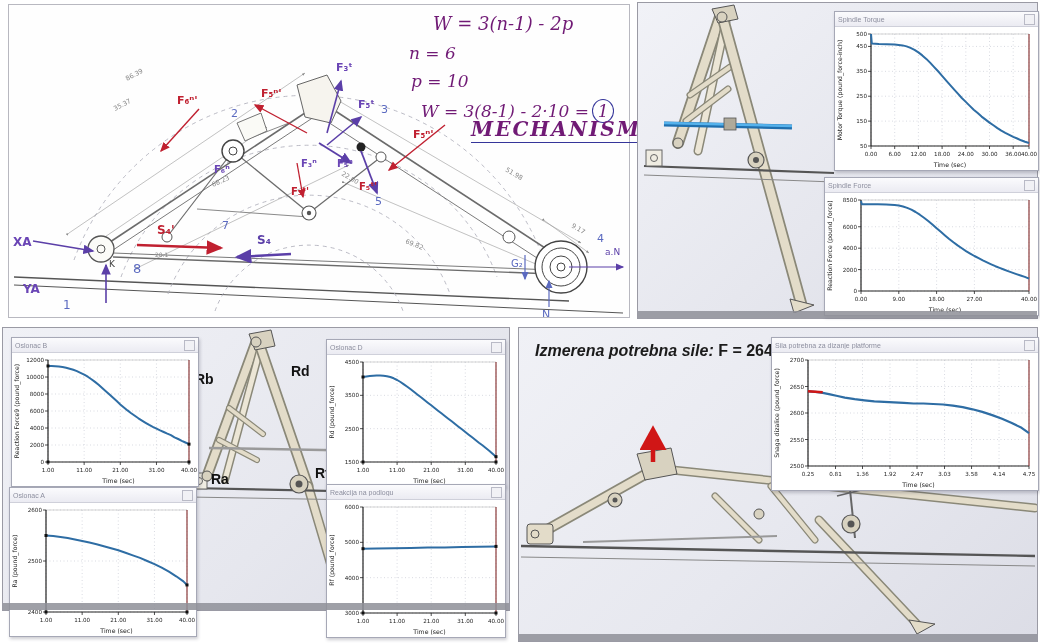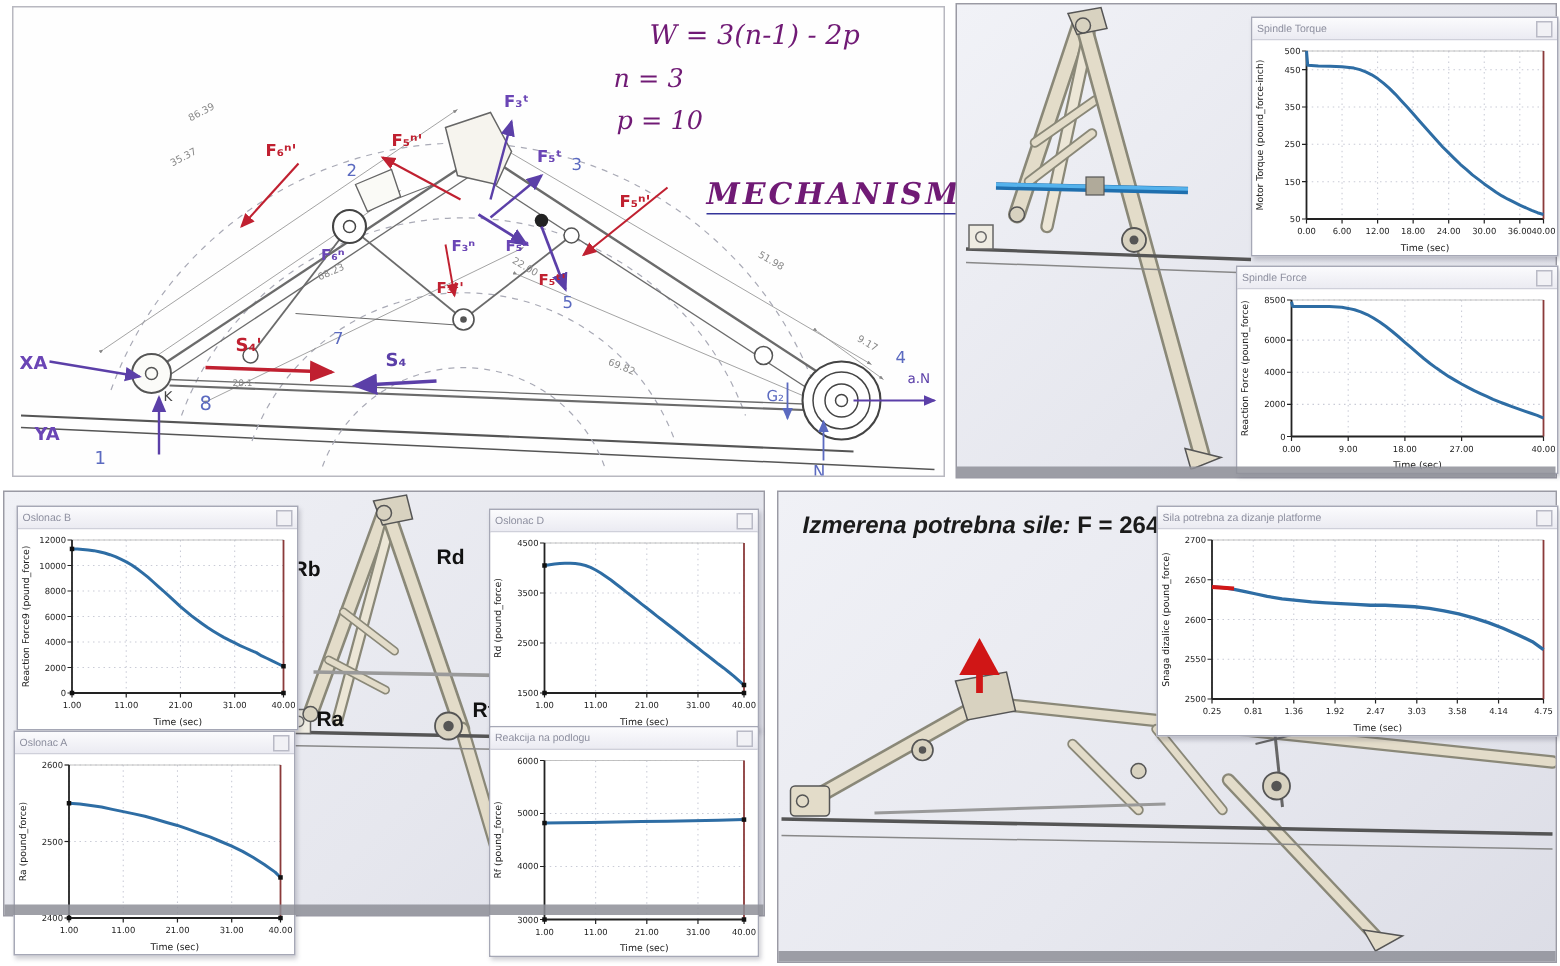--- a/index.html
+++ b/index.html
@@ -163,22 +163,25 @@
           <text x="332" y="170" fill="#888888" font-size="6.5" transform="rotate(30 332 170)">22.00</text>
           <text x="496" y="166" fill="#888888" font-size="6.5" transform="rotate(30 496 166)">51.98</text>
           <text x="396" y="238" fill="#888888" font-size="6.5" transform="rotate(22 396 238)">69.82</text>
           <text x="562" y="222" fill="#888888" font-size="6.5" transform="rotate(30 562 222)">9.17</text>
           <text x="146" y="252" fill="#888888" font-size="6">20.1</text>
         </g>
     </svg>
 
     
     <div class="hand" style="left:424px;top:8px;font-size:18px;">W = 3(n-1) - 2p</div>
-    <div class="hand" style="left:400px;top:38px;font-size:17px;">n = 3</div>
+    <div class="hand" style="left:400px;top:38px;font-size:17px;">n = 6</div>
     <div class="hand" style="left:402px;top:66px;font-size:17px;text-align:right;">p = 10</div>
+    <div class="hand" style="left:412px;top:94px;font-size:17px;">
+      <span>W = 3(8-1) - 2·10 =</span><span class="circled">1</span>
+    </div>
     <div class="hand mech-title" style="left:462px;top:112px;font-size:20px;">MECHANISM</div>
   </div>
 
   <div id="panel-tr" class="panel">
     <svg width="200" height="310" viewBox="0 0 200 310" style="position:absolute;left:0;top:0;">
       <g stroke-linecap="round" fill="none">
         <path d="M82 14 L40 140" stroke="#8a8878" stroke-width="12"></path>
         <path d="M82 14 L40 140" stroke="#e3dcc9" stroke-width="8.5"></path>
         <path d="M88 18 L60 148" stroke="#8a8878" stroke-width="9"></path>
         <path d="M88 18 L60 148" stroke="#ece6d6" stroke-width="6"></path>

